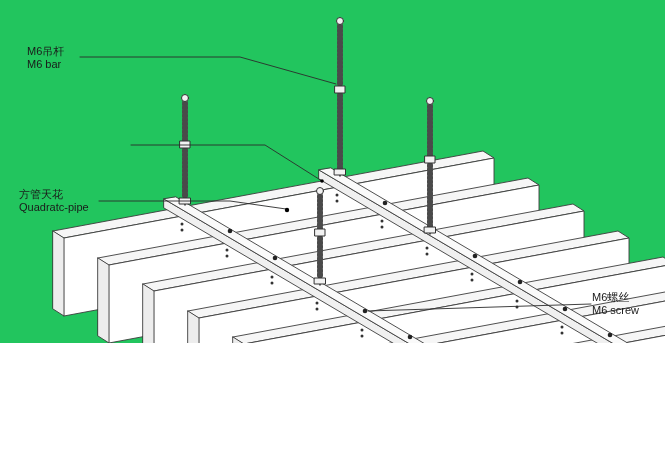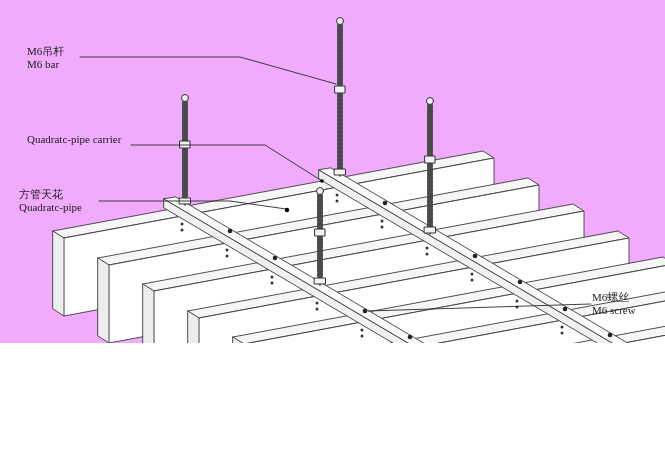--- a/index.html
+++ b/index.html
@@ -1,21 +1,21 @@
 <!DOCTYPE html>
 <html><head>
 <meta charset="utf-8">
 <style>
   html,body{margin:0;padding:0;background:#ffffff;}
   #stage{
     position:relative;
     width:665px;height:343px;
-    background:#f0abfc;
+    background:#22c55e;
     overflow:hidden;
-    font-family:Liberation Serif, serif;
+    font-family:Liberation Sans, sans-serif;
   }
   #drawing{position:absolute;left:0;top:0;}
   .lbl{
     position:absolute;
     font-size:11px;
     line-height:13px;
     color:#1a1a1a;
     white-space:nowrap;
   }
   .lbl span{display:block;}
@@ -176,21 +176,20 @@
       <circle cx="322" cy="181" r="1.8" fill="#000" stroke="none"></circle>
     </g>
   </svg>
 
   <div class="lbl" id="lbl-m6-bar">
     <span>M6吊杆</span>
     <span>M6 bar</span>
   </div>
 
   <div class="lbl" id="lbl-carrier">
-    <span>Quadratc-pipe carrier</span>
   </div>
 
   <div class="lbl" id="lbl-pipe">
     <span>方管天花</span>
     <span>Quadratc-pipe</span>
   </div>
 
   <div class="lbl" id="lbl-m6-screw">
     <span>M6螺丝</span>
     <span>M6 screw</span>

